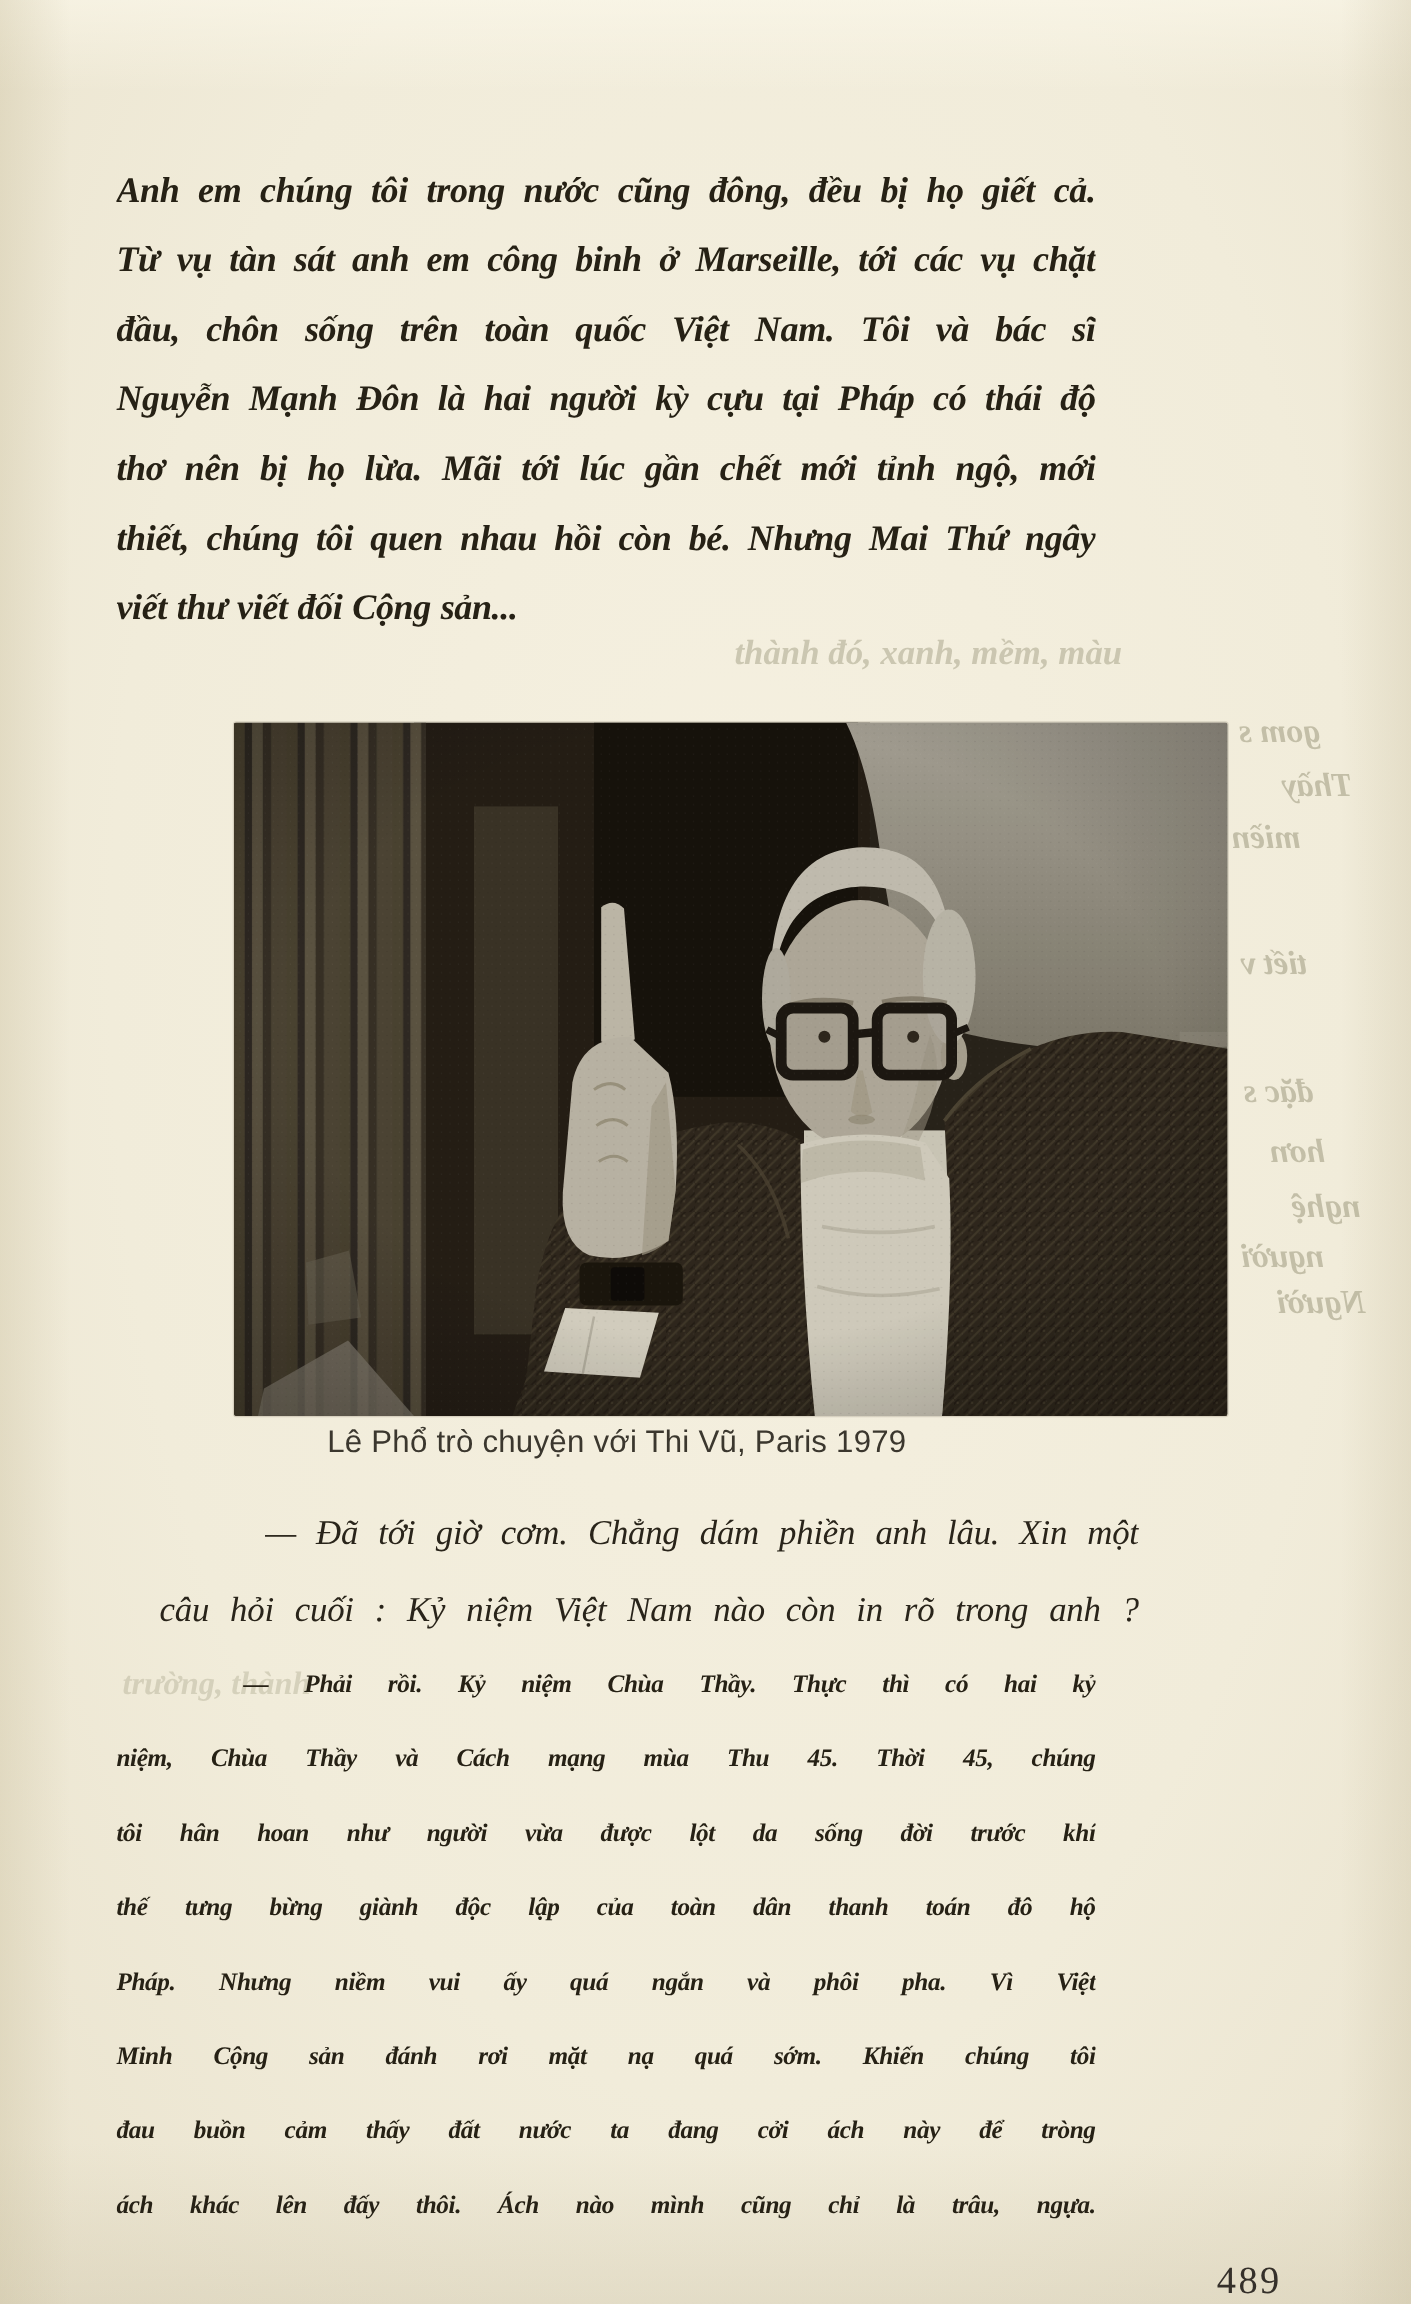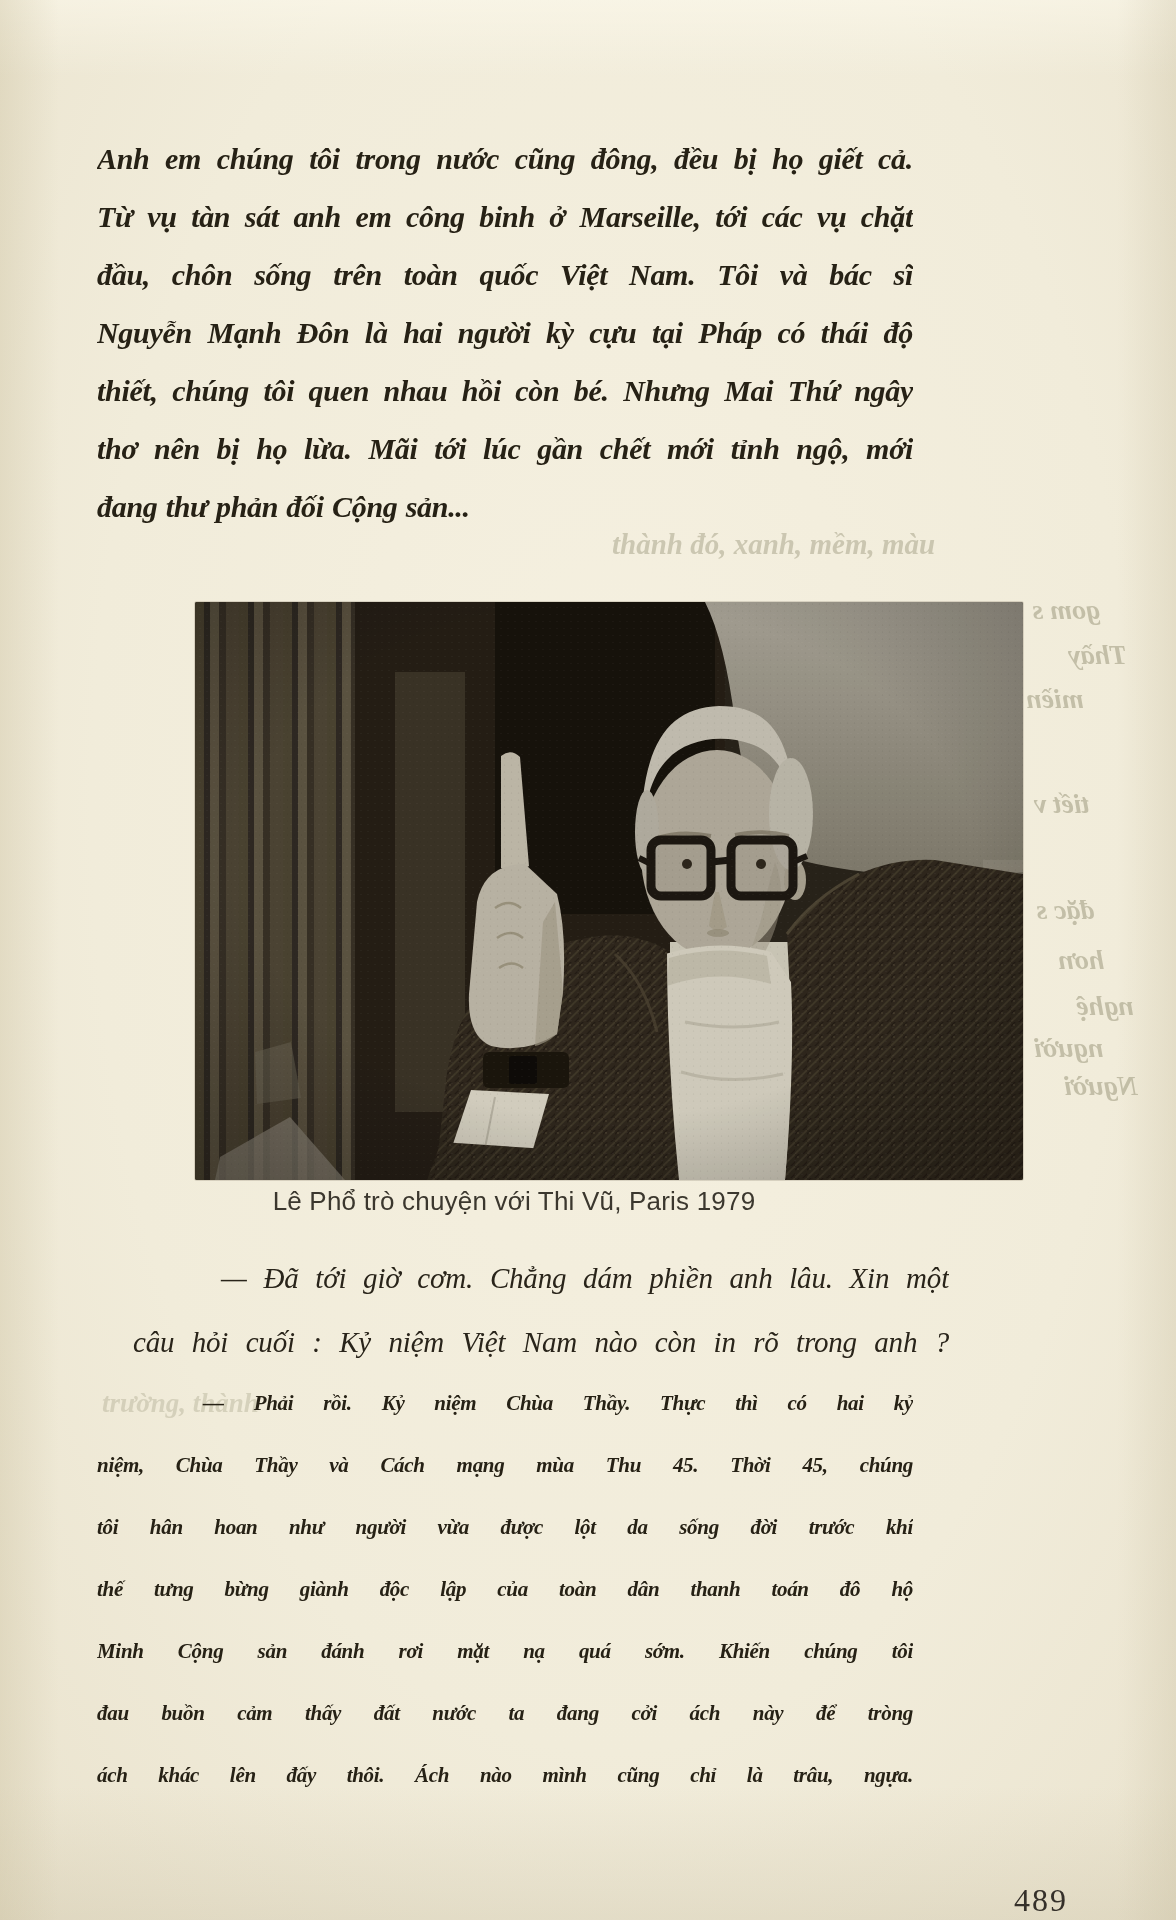--- a/index.html
+++ b/index.html
@@ -58,23 +58,23 @@
   <span class="bleed mirror" style="left:1034px;top:1032px;font-size:28px;">người</span>
   <span class="bleed mirror" style="left:1064px;top:1070px;font-size:28px;">Người</span>
   <span class="bleed" style="left:852px;top:1110px;font-size:26px;opacity:.8;">đặc thù (liệu</span>
   <span class="bleed" style="left:102px;top:1388px;font-size:27px;opacity:.6;">trường, thành</span>
 
   <div class="para bold-ital p1">
     <div class="line">Anh em chúng tôi trong nước cũng đông, đều bị họ giết cả.</div>
     <div class="line">Từ vụ tàn sát anh em công binh ở Marseille, tới các vụ chặt</div>
     <div class="line">đầu, chôn sống trên toàn quốc Việt Nam. Tôi và bác sĩ</div>
     <div class="line">Nguyễn Mạnh Đôn là hai người kỳ cựu tại Pháp có thái độ</div>
+    <div class="line">thơ nên bị họ lừa. Mãi tới lúc gần chết mới tỉnh ngộ, mới</div>
     <div class="line">thiết, chúng tôi quen nhau hồi còn bé. Nhưng Mai Thứ ngây</div>
-    <div class="line">thơ nên bị họ lừa. Mãi tới lúc gần chết mới tỉnh ngộ, mới</div>
-    <div class="line endline">đang thư phản đối Cộng sản...</div>
+    <div class="line endline">viết thư viết đối Cộng sản...</div>
   </div>
 
   <figure class="photo-wrap" style="margin:0">
     <svg viewBox="0 0 828 578" role="img">
       <defs>
         <pattern id="curt" width="44" height="578" patternUnits="userSpaceOnUse">
           <rect width="44" height="578" fill="#3a342a"></rect>
           <rect x="0" width="9" height="578" fill="#48412f"></rect>
           <rect x="9" width="6" height="578" fill="#2b2620"></rect>
           <rect x="15" width="9" height="578" fill="#5a5240"></rect>
@@ -175,20 +175,21 @@
   <div class="para p2">
     <div class="line indent1">— Đã tới giờ cơm. Chẳng dám phiền anh lâu. Xin một</div>
     <div class="line">câu hỏi cuối : Kỷ niệm Việt Nam nào còn in rõ trong anh ?</div>
   </div>
 
   <div class="para bold-ital p3">
     <div class="line indent2">— Phải rồi. Kỷ niệm Chùa Thầy. Thực thì có hai kỷ</div>
     <div class="line">niệm, Chùa Thầy và Cách mạng mùa Thu 45. Thời 45, chúng</div>
     <div class="line">tôi hân hoan như người vừa được lột da sống đời trước khí</div>
     <div class="line">thế tưng bừng giành độc lập của toàn dân thanh toán đô hộ</div>
+    <div class="line">Pháp. Nhưng niềm vui ấy quá ngắn và phôi pha. Vì Việt</div>
     <div class="line">Minh Cộng sản đánh rơi mặt nạ quá sớm. Khiến chúng tôi</div>
     <div class="line">đau buồn cảm thấy đất nước ta đang cởi ách này để tròng</div>
     <div class="line">ách khác lên đấy thôi. Ách nào mình cũng chỉ là trâu, ngựa.</div>
   </div>
 
   <div class="page-number">489</div>
 
 </div>
 
 </body></html>

